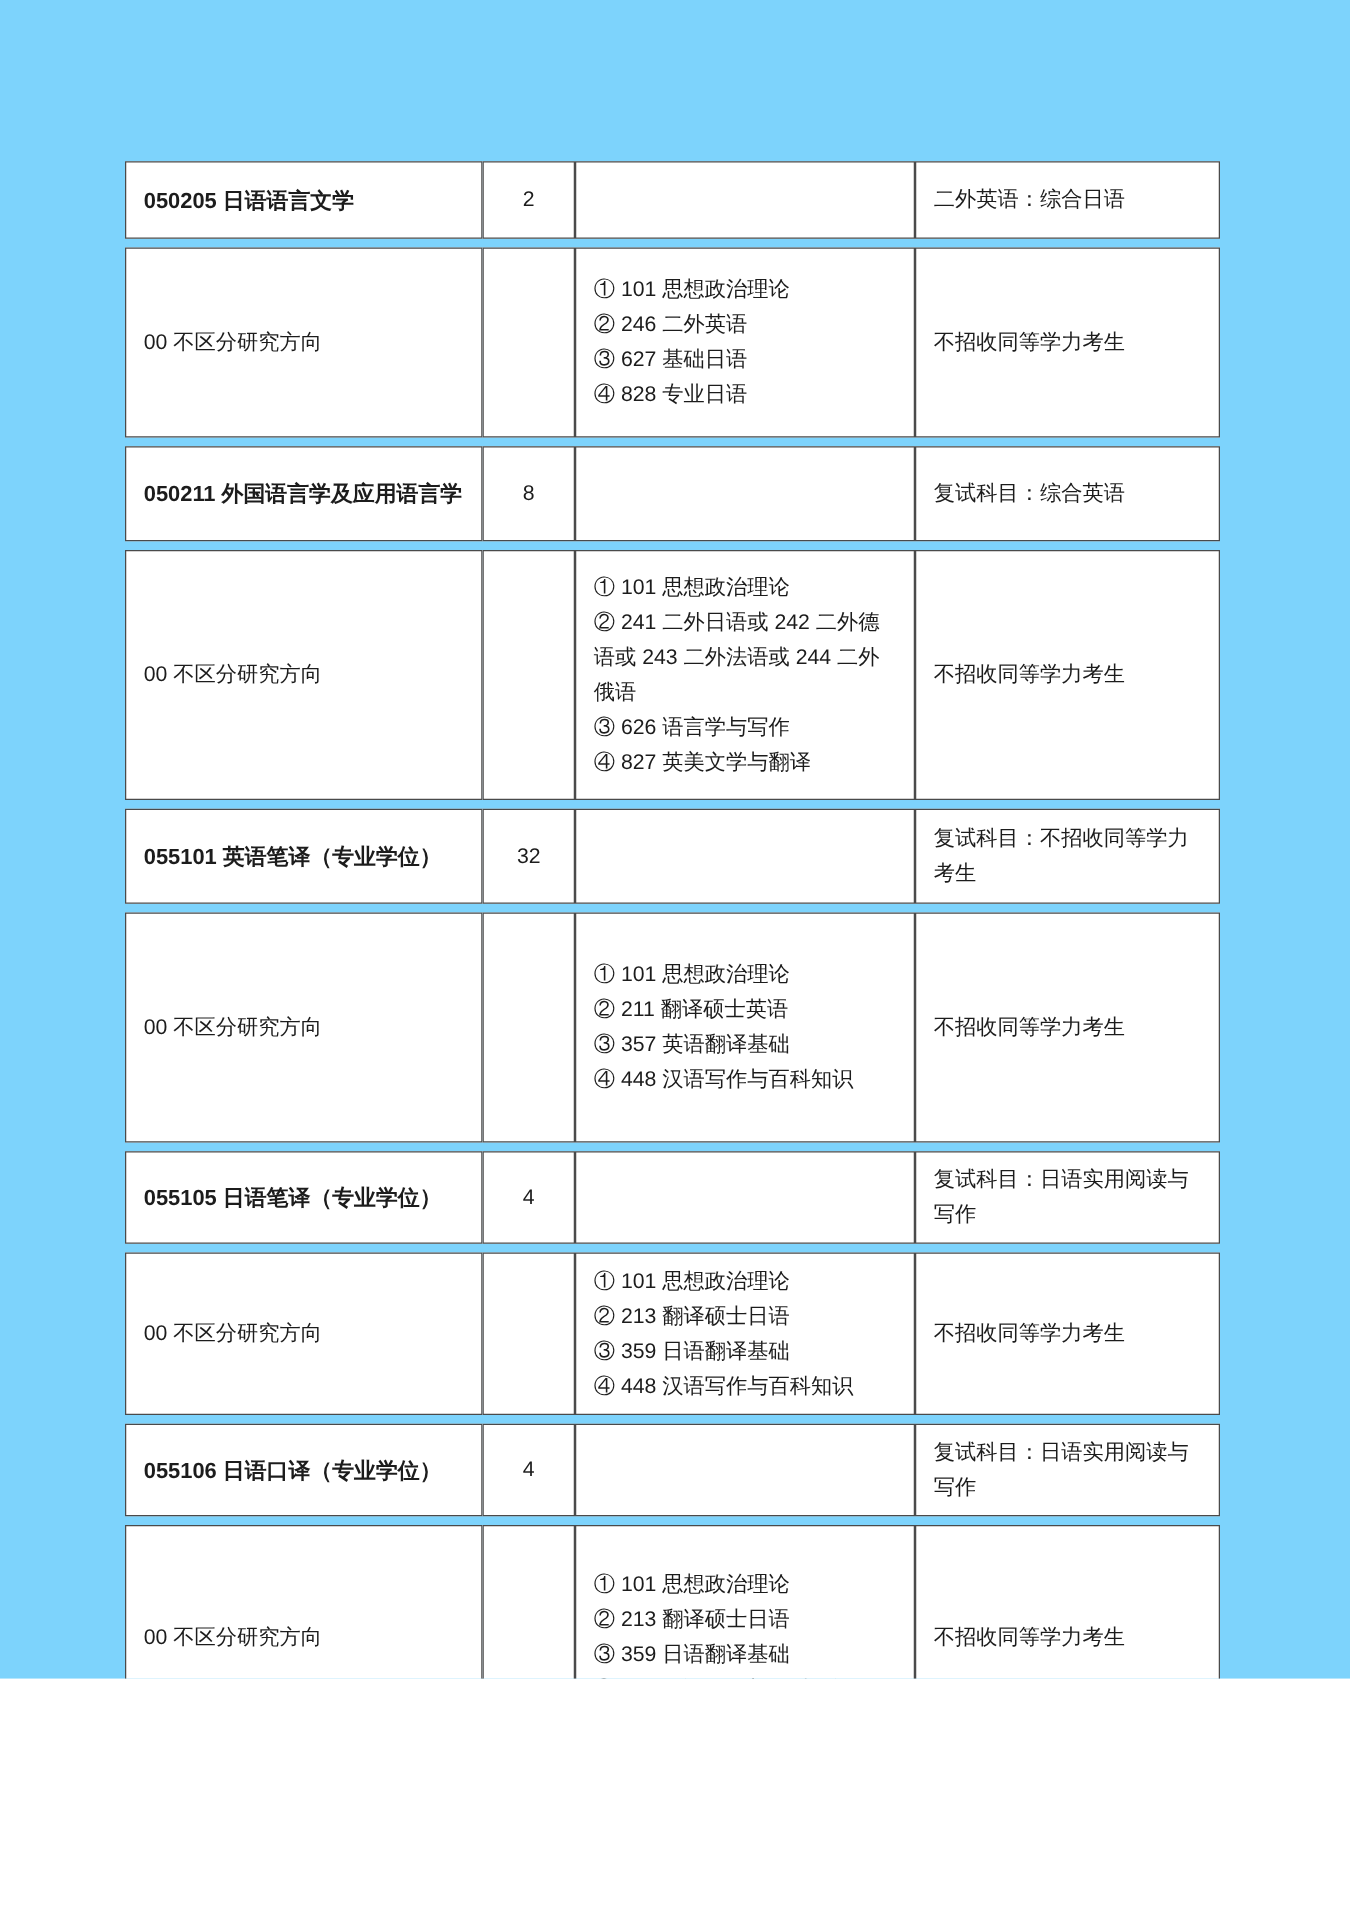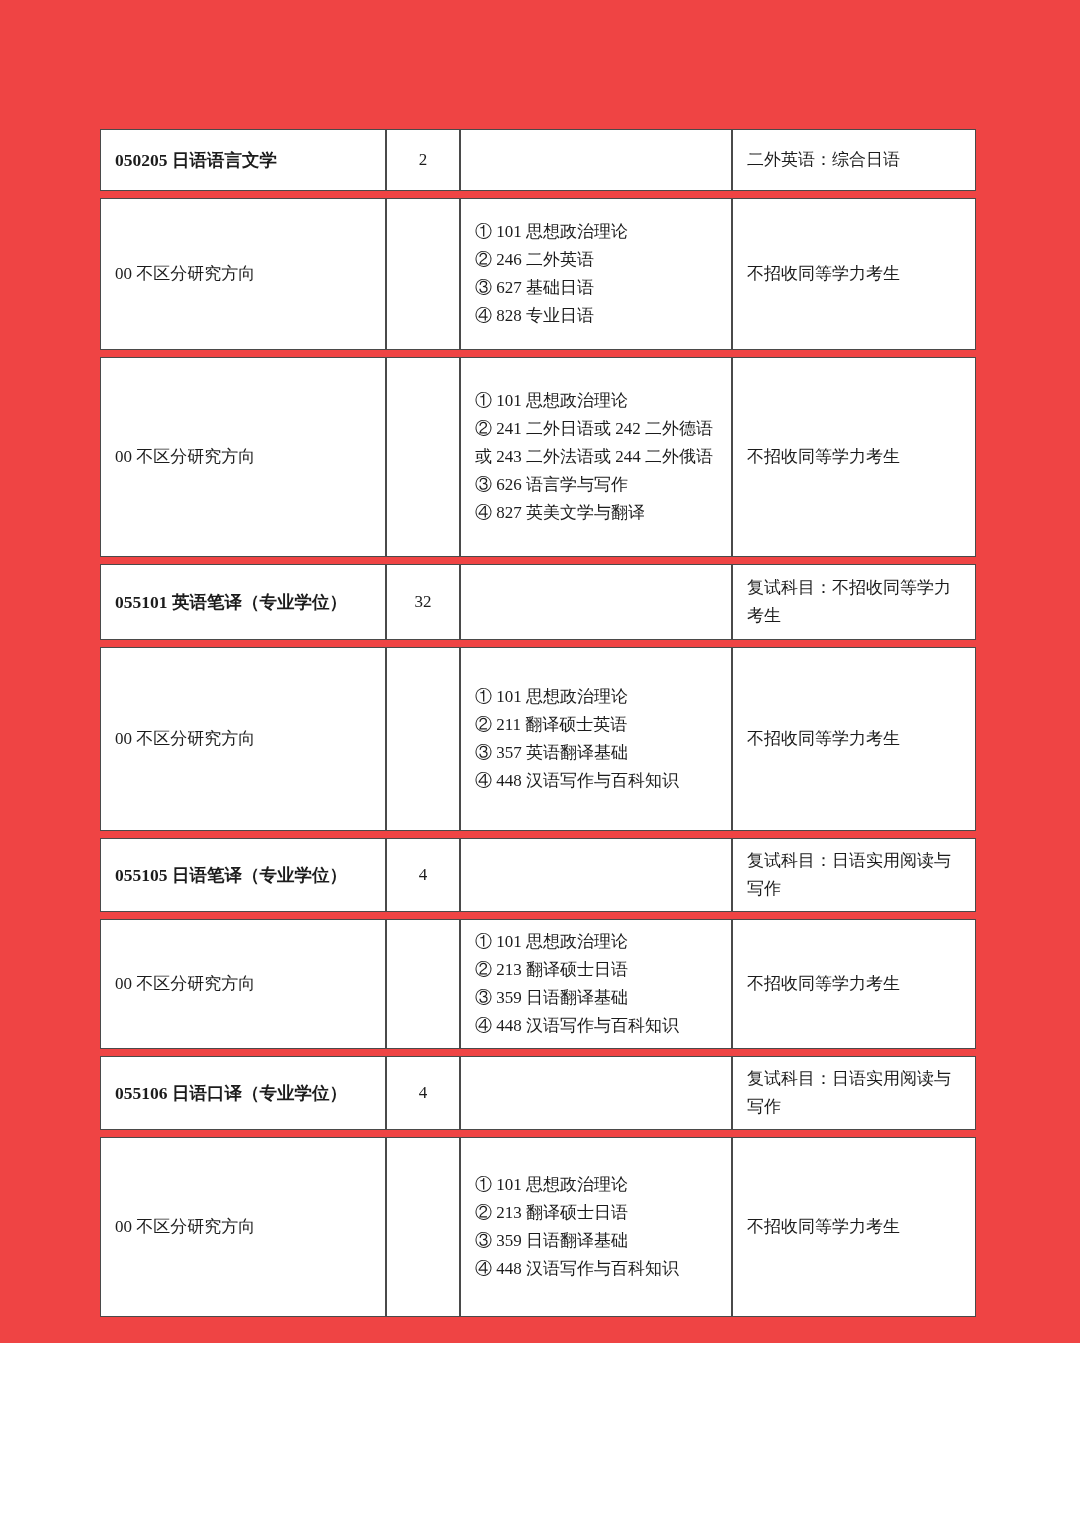--- a/index.html
+++ b/index.html
@@ -4,22 +4,22 @@
 <style>
   html, body {
     margin: 0;
     padding: 0;
     background: #ffffff;
   }
   .page {
     position: relative;
     width: 1080px;
     height: 1343px;
-    background: #ef4444;
-    font-family: Liberation Serif, serif;
+    background: #7dd3fc;
+    font-family: Liberation Sans, sans-serif;
     color: #1c1c1c;
     overflow: hidden;
   }
   table.admissions {
     position: absolute;
     left: 100px;
     top: 122px;
     width: 876px;
     border-collapse: separate;
     border-spacing: 0 7px;
@@ -85,20 +85,26 @@
       <tr class="direction-row" style="height:152px;">
         <td class="program">00 不区分研究方向</td>
         <td class="quota"></td>
         <td class="exams">① 101 思想政治理论
 ② 246 二外英语
 ③ 627 基础日语
 ④ 828 专业日语</td>
         <td class="note">不招收同等学力考生</td>
       </tr>
 
+      <tr class="program-row" style="height:76px;">
+        <td class="program">050211 外国语言学及应用语言学</td>
+        <td class="quota">8</td>
+        <td class="exams"></td>
+        <td class="note">复试科目：综合英语</td>
+      </tr>
 
       <tr class="direction-row" style="height:200px;">
         <td class="program">00 不区分研究方向</td>
         <td class="quota"></td>
         <td class="exams">① 101 思想政治理论
 ② 241 二外日语或 242 二外德语或 243 二外法语或 244 二外俄语
 ③ 626 语言学与写作
 ④ 827 英美文学与翻译</td>
         <td class="note">不招收同等学力考生</td>
       </tr>

